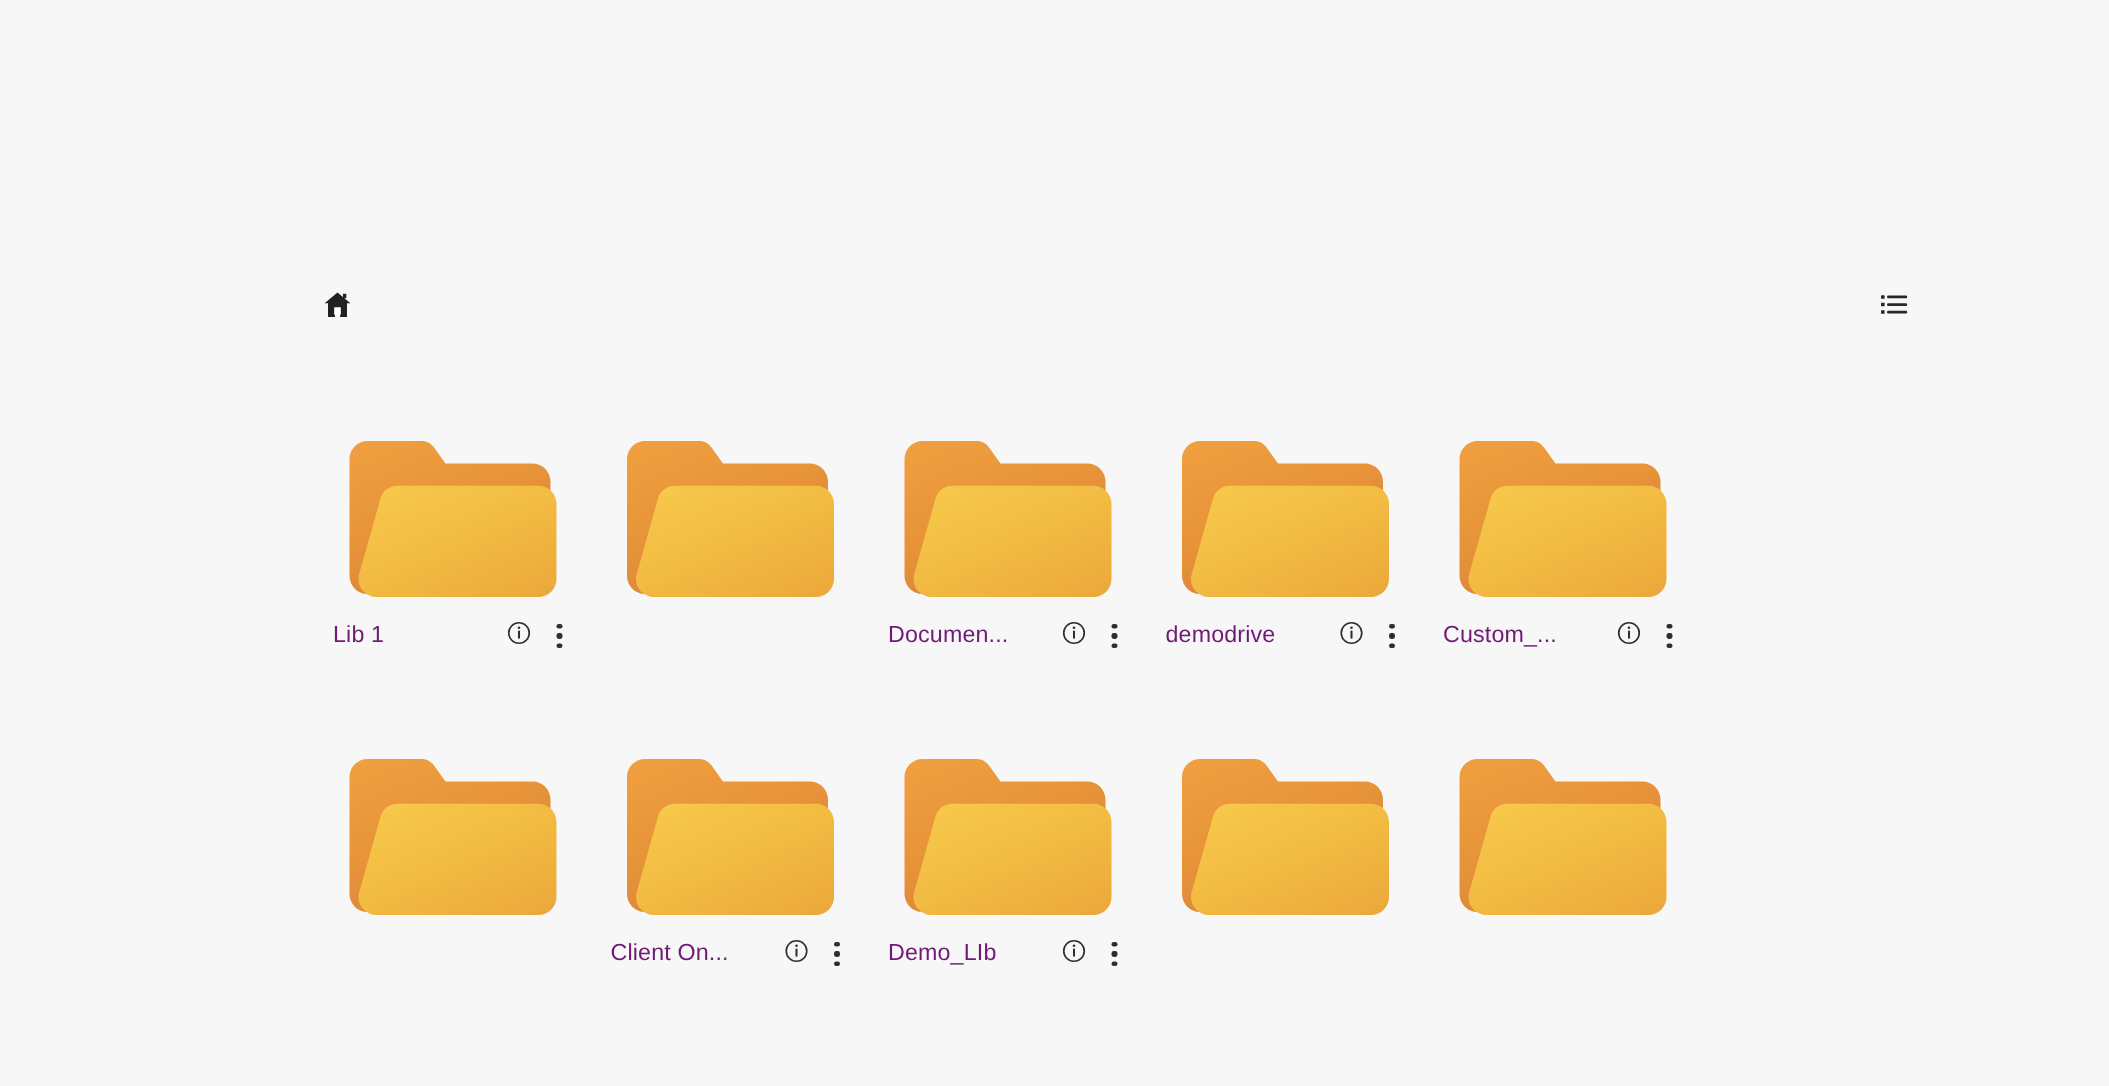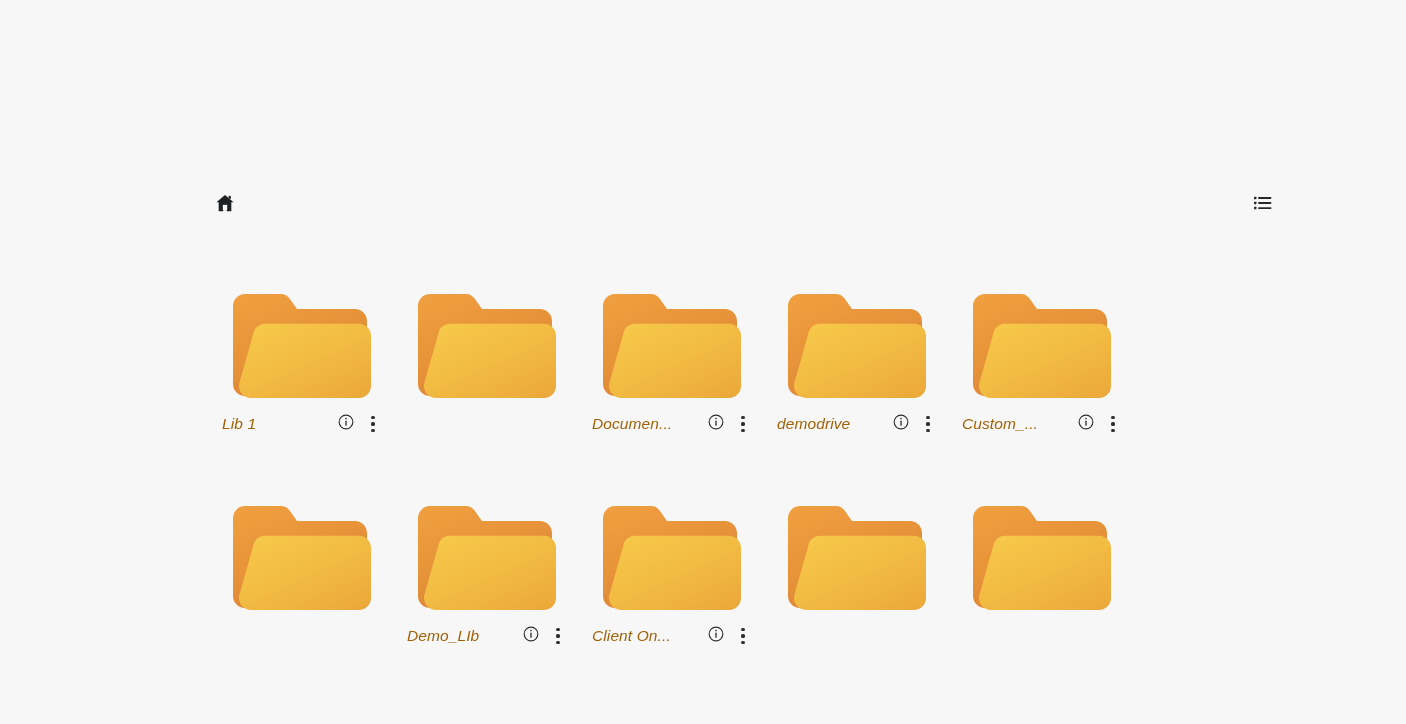--- a/index.html
+++ b/index.html
@@ -67,27 +67,26 @@
   .folder-meta {
     margin-top: 5px;
     margin-left: 12px;
     width: 162px;
     height: 26px;
     display: flex;
     align-items: center;
   }
   .folder-label {
     font-size: 15.5px;
-    color: #a16207;
+    color: #701a75;
     white-space: nowrap;
     overflow: hidden;
     letter-spacing: 0.1px;
     flex: 0 1 auto;
     cursor: pointer;
-    font-style: italic;
   }
   .meta-spacer { flex: 1 1 auto; min-width: 6px; }
   .info-btn {
     width: 20px;
     height: 20px;
     flex: 0 0 auto;
     display: flex;
     align-items: center;
     justify-content: center;
     cursor: pointer;
@@ -311,54 +310,54 @@
     <path d="M4 18 C4 11.4 9.4 6 16 6 H52 C55.6 6 58.6 7.8 60.6 10.6 L68 21
              H126 C132.6 21 138 26.4 138 33 V96 C138 102.6 132.6 108 126 108
              H16 C9.4 108 4 102.6 4 96 Z" fill="url(#gBack)"></path>
     <path d="M24.5 45 C25.6 39.6 30.4 35.8 35.9 35.8 H130
              C136.6 35.8 142 41.2 142 47.8 V98
              C142 104.6 136.6 110 130 110 H22
              C14.4 110 8.7 103 10.2 95.6 Z" fill="url(#gFront)"></path>
   </svg></span>
     </div>
     <div class="folder-meta">
+      <span class="folder-label">Client On...</span>
+      <span class="meta-spacer"></span>
+      <span class="info-btn">
+        <span>
+  <svg width="18" height="18" viewBox="0 0 20 20" aria-hidden="true">
+    <circle cx="10" cy="10" r="7.6" fill="none" stroke="#2c2f33" stroke-width="1.25"></circle>
+    <circle cx="10" cy="6.1" r="0.95" fill="#2c2f33"></circle>
+    <rect x="9.25" y="8.2" width="1.5" height="6.0" rx="0.7" fill="#2c2f33"></rect>
+  </svg></span>
+      </span>
+      <span class="kebab-btn">
+        <span style="display:flex;flex-direction:column;gap:3px;align-items:center;">
+          <i></i>
+            <i></i>
+            <i></i>
+        </span>
+      </span>
+    </div>
+    </div>
+    <div class="folder-cell">
+    <div class="folder-icon-wrap">
+      <span>
+  <svg width="146" height="118" viewBox="0 0 146 118" aria-hidden="true">
+    <path d="M4 18 C4 11.4 9.4 6 16 6 H52 C55.6 6 58.6 7.8 60.6 10.6 L68 21
+             H126 C132.6 21 138 26.4 138 33 V96 C138 102.6 132.6 108 126 108
+             H16 C9.4 108 4 102.6 4 96 Z" fill="url(#gBack)"></path>
+    <path d="M24.5 45 C25.6 39.6 30.4 35.8 35.9 35.8 H130
+             C136.6 35.8 142 41.2 142 47.8 V98
+             C142 104.6 136.6 110 130 110 H22
+             C14.4 110 8.7 103 10.2 95.6 Z" fill="url(#gFront)"></path>
+  </svg></span>
+    </div>
+    <div class="folder-meta">
       <span class="folder-label">Demo_LIb</span>
-      <span class="meta-spacer"></span>
-      <span class="info-btn">
-        <span>
-  <svg width="18" height="18" viewBox="0 0 20 20" aria-hidden="true">
-    <circle cx="10" cy="10" r="7.6" fill="none" stroke="#2c2f33" stroke-width="1.25"></circle>
-    <circle cx="10" cy="6.1" r="0.95" fill="#2c2f33"></circle>
-    <rect x="9.25" y="8.2" width="1.5" height="6.0" rx="0.7" fill="#2c2f33"></rect>
-  </svg></span>
-      </span>
-      <span class="kebab-btn">
-        <span style="display:flex;flex-direction:column;gap:3px;align-items:center;">
-          <i></i>
-            <i></i>
-            <i></i>
-        </span>
-      </span>
-    </div>
-    </div>
-    <div class="folder-cell">
-    <div class="folder-icon-wrap">
-      <span>
-  <svg width="146" height="118" viewBox="0 0 146 118" aria-hidden="true">
-    <path d="M4 18 C4 11.4 9.4 6 16 6 H52 C55.6 6 58.6 7.8 60.6 10.6 L68 21
-             H126 C132.6 21 138 26.4 138 33 V96 C138 102.6 132.6 108 126 108
-             H16 C9.4 108 4 102.6 4 96 Z" fill="url(#gBack)"></path>
-    <path d="M24.5 45 C25.6 39.6 30.4 35.8 35.9 35.8 H130
-             C136.6 35.8 142 41.2 142 47.8 V98
-             C142 104.6 136.6 110 130 110 H22
-             C14.4 110 8.7 103 10.2 95.6 Z" fill="url(#gFront)"></path>
-  </svg></span>
-    </div>
-    <div class="folder-meta">
-      <span class="folder-label">Client On...</span>
       <span class="meta-spacer"></span>
       <span class="info-btn">
         <span>
   <svg width="18" height="18" viewBox="0 0 20 20" aria-hidden="true">
     <circle cx="10" cy="10" r="7.6" fill="none" stroke="#2c2f33" stroke-width="1.25"></circle>
     <circle cx="10" cy="6.1" r="0.95" fill="#2c2f33"></circle>
     <rect x="9.25" y="8.2" width="1.5" height="6.0" rx="0.7" fill="#2c2f33"></rect>
   </svg></span>
       </span>
       <span class="kebab-btn">

